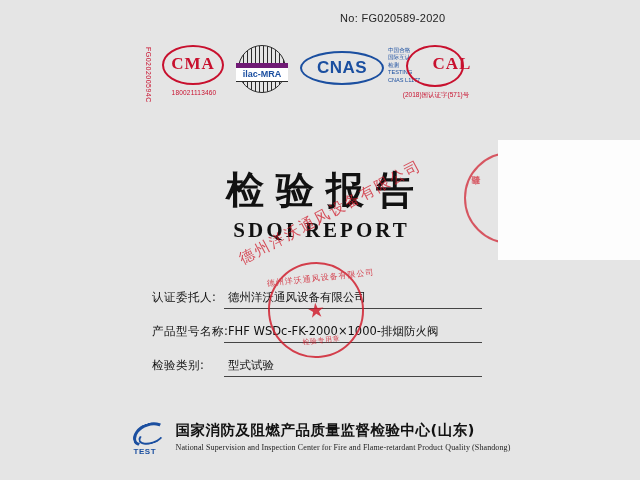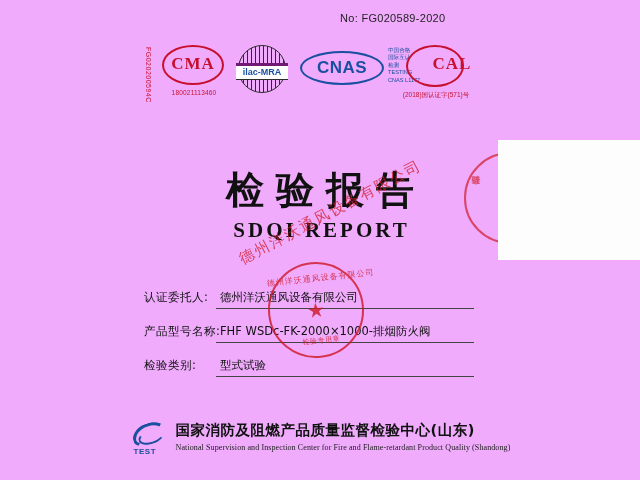--- a/index.html
+++ b/index.html
@@ -13,21 +13,21 @@
     font-family: "Liberation Sans", sans-serif;
     color: #1a1a1a;
     position: relative;
     overflow: hidden;
   }
   .page {
     position: absolute;
     left: 0; top: 0;
     width: 640px;
     height: 480px;
-    background: #f0abfc;
+    background: #e5e5e5;
   }
 
   
   .report-no {
     position: absolute;
     left: 340px;
     top: 12px;
     font-size: 11px;
     letter-spacing: 0.3px;
     color: #232323;
@@ -121,21 +121,21 @@
       repeating-linear-gradient(90deg, #2b2b2b 0 1px, transparent 1px 4px);
     overflow: hidden;
   }
   .ilac-band {
     position: absolute;
     left: 0;
     top: 18px;
     width: 52px;
     height: 13px;
     background: #ffffff;
-    border-top: 3px solid #701a75;
+    border-top: 5px solid #701a75;
     border-bottom: 1px solid #2b2b2b;
     text-align: center;
     font-size: 9px;
     font-weight: bold;
     line-height: 13px;
     color: #1b4fa0;
     font-family: "Liberation Sans", sans-serif;
   }
 
   
@@ -235,21 +235,21 @@
     font-size: 21px;
     font-weight: bold;
     letter-spacing: 3px;
     color: #111;
     text-indent: 3px;
   }
 
   
   .fields {
     position: absolute;
-    left: 144px;
+    left: 152px;
     top: 288px;
     width: 330px;
   }
   .field-row {
     position: relative;
     height: 34px;
   }
   .field-label {
     position: absolute;
     left: 0;

